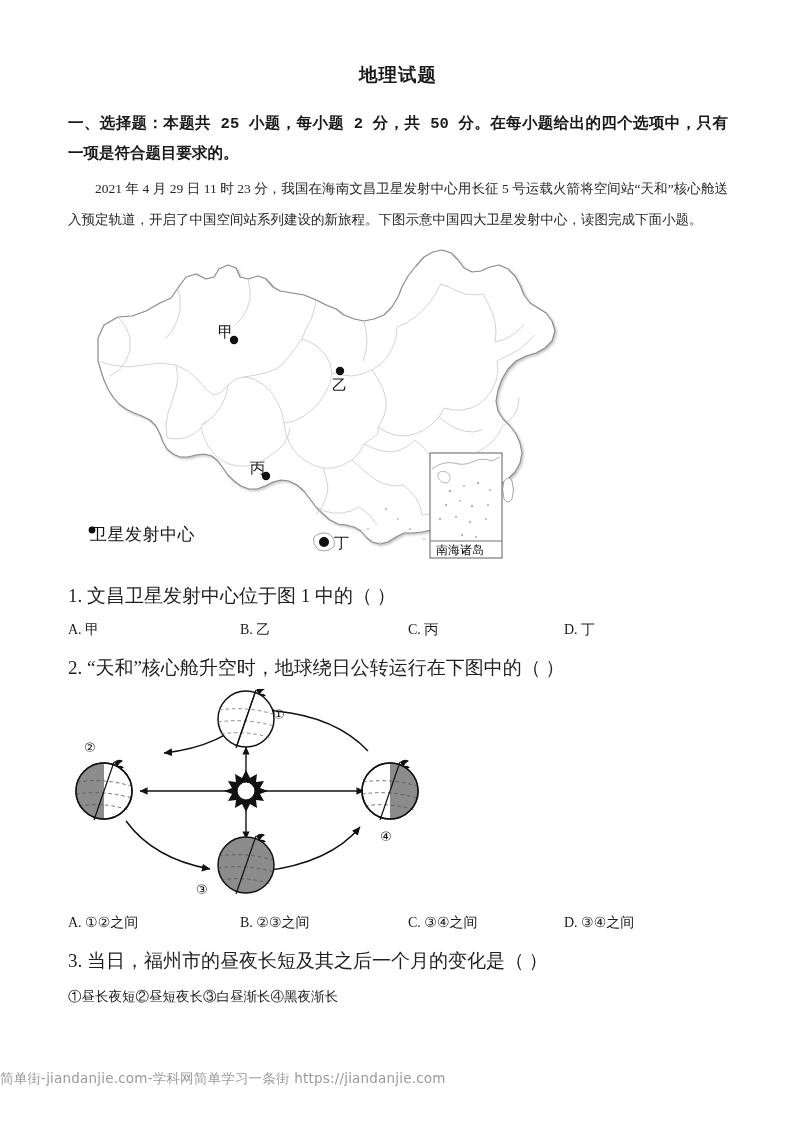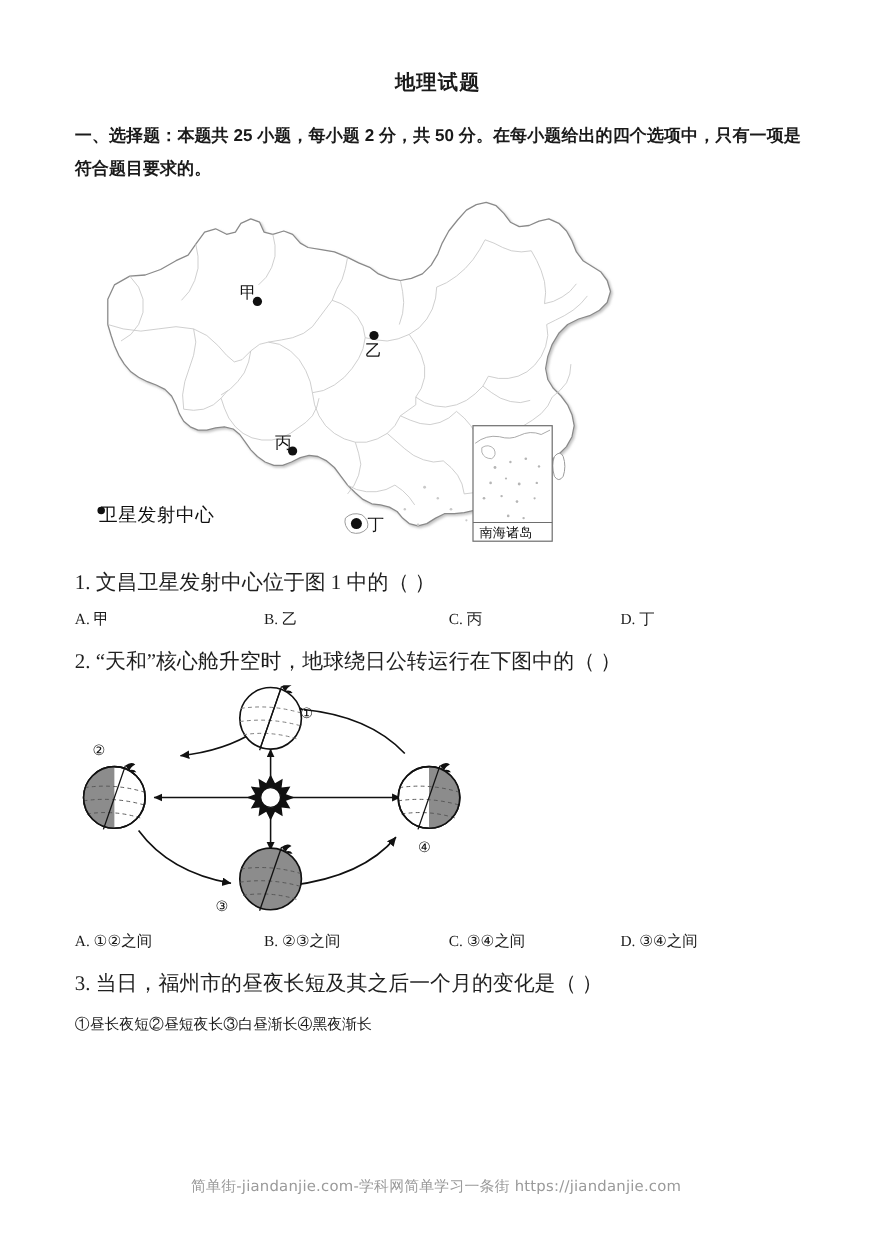--- a/index.html
+++ b/index.html
@@ -40,21 +40,21 @@
     font-family: "Liberation Sans", "DejaVu Sans", sans-serif;
   }
 
   
   .section-head {
     font-size: 15.5px;
     font-weight: bold;
     line-height: 30px;
     text-align: justify;
     margin-bottom: 4px;
-    font-family: Liberation Sans, sans-serif;
+    font-family: Liberation Mono, monospace;
   }
 
   
   .stem {
     font-size: 13.5px;
     line-height: 31px;
     text-indent: 2em;
     text-align: justify;
     color: #262626;
     margin-bottom: 6px;
@@ -124,38 +124,39 @@
     color: #111;
     white-space: nowrap;
   }
 
   
   .footer {
     position: absolute;
     left: 0;
     top: 1070px;
     width: 793px;
-    text-align: center;
+    text-align: left;
     font-size: 13.5px;
     color: #9a9a9a;
     font-family: "DejaVu Sans", "Liberation Sans", sans-serif;
     letter-spacing: 0.2px;
   }
 </style>
 </head>
 <body>
 
 <div class="page">
 
   <div class="content">
 
     <div class="doc-title">地理试题</div>
 
     <div class="section-head">一、选择题：本题共 25 小题，每小题 2 分，共 50 分。在每小题给出的四个选项中，只有一项是符合题目要求的。</div>
 
+    <div class="stem">2021 年 4 月 29 日 11 时 23 分，我国在海南文昌卫星发射中心用长征 5 号运载火箭将空间站“天和”核心舱送入预定轨道，开启了中国空间站系列建设的新旅程。下图示意中国四大卫星发射中心，读图完成下面小题。</div>
 
     <div class="fig-map">
       <svg width="660" height="330" viewBox="0 0 660 330">
         <defs>
           <filter id="softshadow" x="-20%" y="-20%" width="150%" height="150%">
             <feDropShadow dx="1.5" dy="1.5" stdDeviation="1" flood-color="#b8b8b8" flood-opacity="0.85"></feDropShadow>
           </filter>
         </defs>
 
         <g filter="url(#softshadow)">

